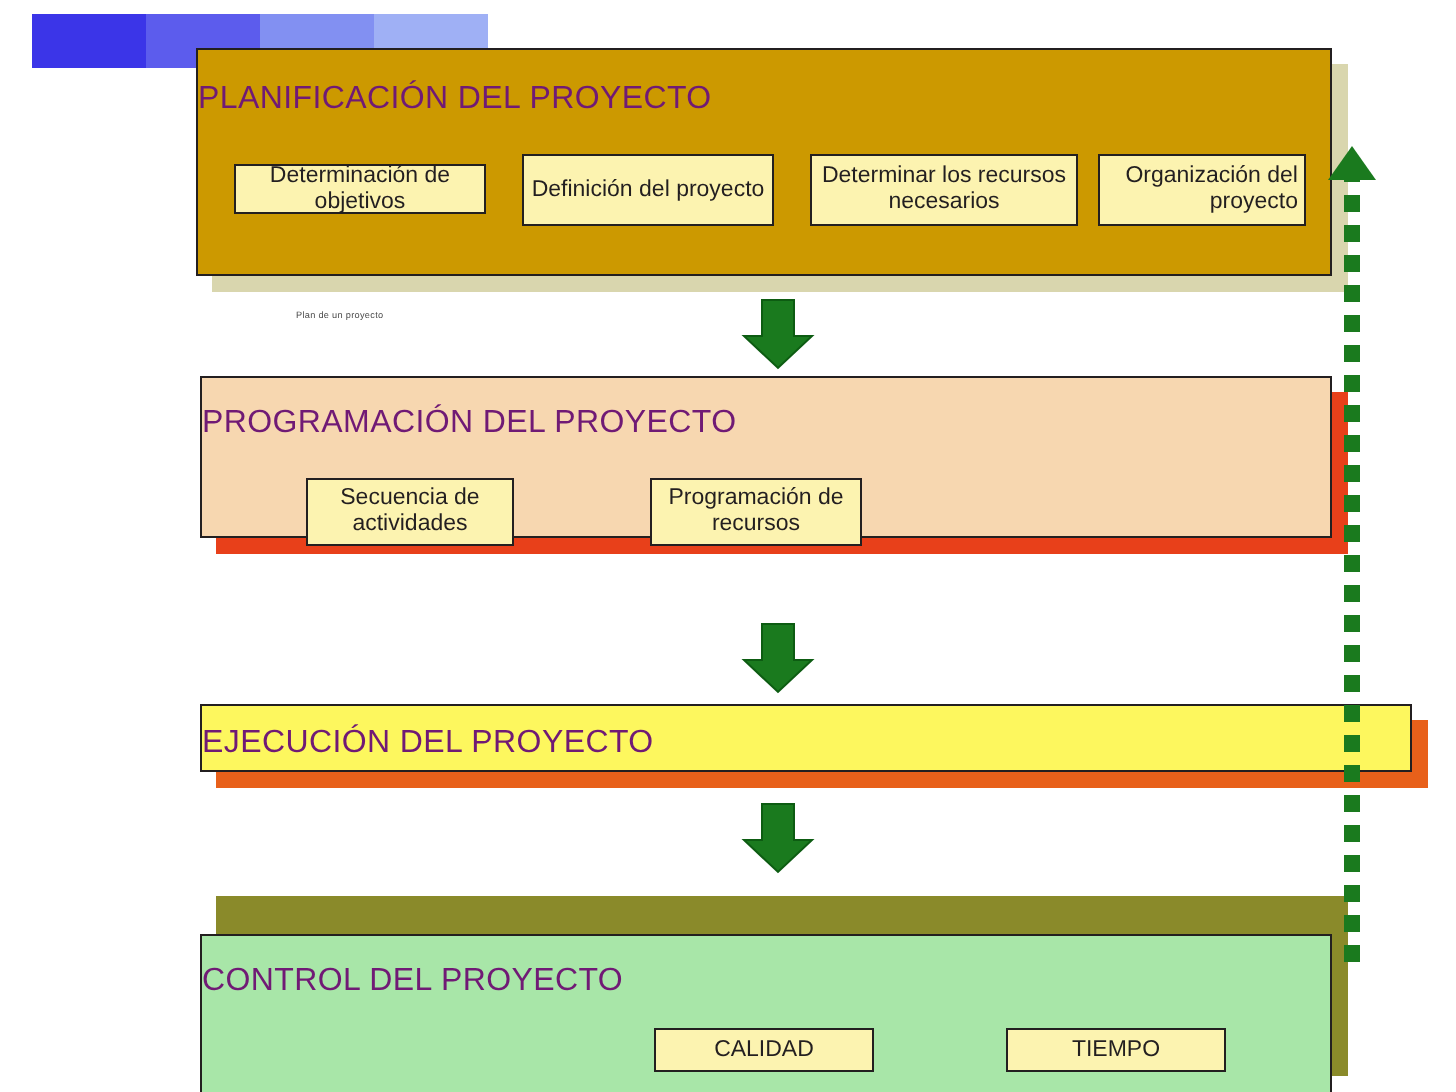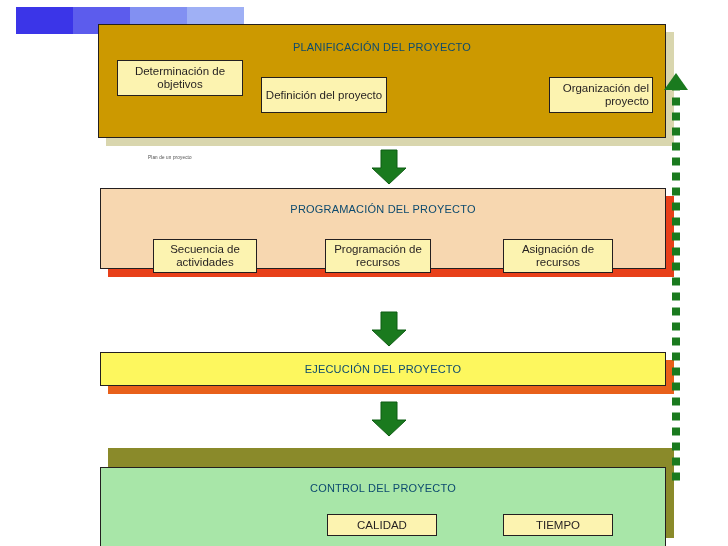--- a/index.html
+++ b/index.html
@@ -54,23 +54,23 @@
     top: 0;
     width: 100%;
     height: 100%;
     box-sizing: border-box;
     border: 1px solid #231f20;
   }
   .band-title {
     position: absolute;
     left: 0;
     width: 100%;
-    text-align: center;
-    color: #0c4a6e;
-    font-size: 11px;
+    text-align: left;
+    color: #701a75;
+    font-size: 16px;
     letter-spacing: 0.2px;
   }
 
   
   .subbox {
     position: absolute;
     box-sizing: border-box;
     background: #fcf3b0;
     border: 1px solid #231f20;
     color: #231f20;
@@ -135,24 +135,25 @@
     <div class="blue-cell" style="background:#5c5ced"></div>
     <div class="blue-cell" style="background:#8290f2"></div>
     <div class="blue-cell" style="background:#9fb0f5"></div>
   </div>
 
   <div class="band-wrap" style="left:98px; top:24px; width:568px; height:114px;">
     <div class="band-shadow" style="background:#d9d6ae;"></div>
     <div class="band" style="background:#cc9900;">
       <div class="band-title" style="top:16px;">PLANIFICACIÓN DEL PROYECTO</div>
 
-      <div class="subbox" style="left:18px; top:35px; width:126px; height:36px;">Determinación de objetivos</div>
+      <div class="subbox" style="left:18px; top:57px; width:126px; height:25px;">Determinación de objetivos</div>
 
       <div class="subbox" style="left:162px; top:52px; width:126px; height:36px;">Definición del proyecto</div>
 
+      <div class="subbox" style="left:306px; top:52px; width:134px; height:36px;">Determinar los recursos necesarios</div>
 
       <div class="subbox" style="left:450px; top:52px; width:104px; height:36px;text-align:right;">Organización del proyecto</div>
     </div>
   </div>
 
   <div class="tiny-caption">Plan de un proyecto</div>
 
   <div class="down-arrow" style="left:370px; top:148px;">
     <svg width="38" height="38" viewBox="0 0 38 38" aria-hidden="true">
       <polygon points="11,2 27,2 27,20 36,20 19,36 2,20 11,20" fill="#1a7a1e" stroke="#0d5c12" stroke-width="1"></polygon>
@@ -161,31 +162,30 @@
 
   <div class="band-wrap" style="left:100px; top:188px; width:566px; height:81px;">
     <div class="band-shadow" style="background:#e8401a;"></div>
     <div class="band" style="background:#f7d7b0;">
       <div class="band-title" style="top:14px;">PROGRAMACIÓN DEL PROYECTO</div>
 
       <div class="subbox" style="left:52px; top:50px; width:104px; height:34px;">Secuencia de actividades</div>
 
       <div class="subbox" style="left:224px; top:50px; width:106px; height:34px;">Programación de recursos</div>
 
-      <div class="subbox" style="left:402px; top:50px; width:110px; height:34px;">Asignación de recursos</div>
     </div>
   </div>
 
   <div class="down-arrow" style="left:370px; top:310px;">
     <svg width="38" height="38" viewBox="0 0 38 38" aria-hidden="true">
       <polygon points="11,2 27,2 27,20 36,20 19,36 2,20 11,20" fill="#1a7a1e" stroke="#0d5c12" stroke-width="1"></polygon>
     </svg>
   </div>
 
-  <div class="band-wrap" style="left:100px; top:352px; width:566px; height:34px;">
+  <div class="band-wrap" style="left:100px; top:352px; width:566px; height:34px;padding-left:40px;">
     <div class="band-shadow" style="background:#e8601a;"></div>
     <div class="band" style="background:#fdf75e;">
       <div class="band-title" style="top:10px;">EJECUCIÓN DEL PROYECTO</div>
     </div>
   </div>
 
   <div class="down-arrow" style="left:370px; top:400px;">
     <svg width="38" height="38" viewBox="0 0 38 38" aria-hidden="true">
       <polygon points="11,2 27,2 27,20 36,20 19,36 2,20 11,20" fill="#1a7a1e" stroke="#0d5c12" stroke-width="1"></polygon>
     </svg>

